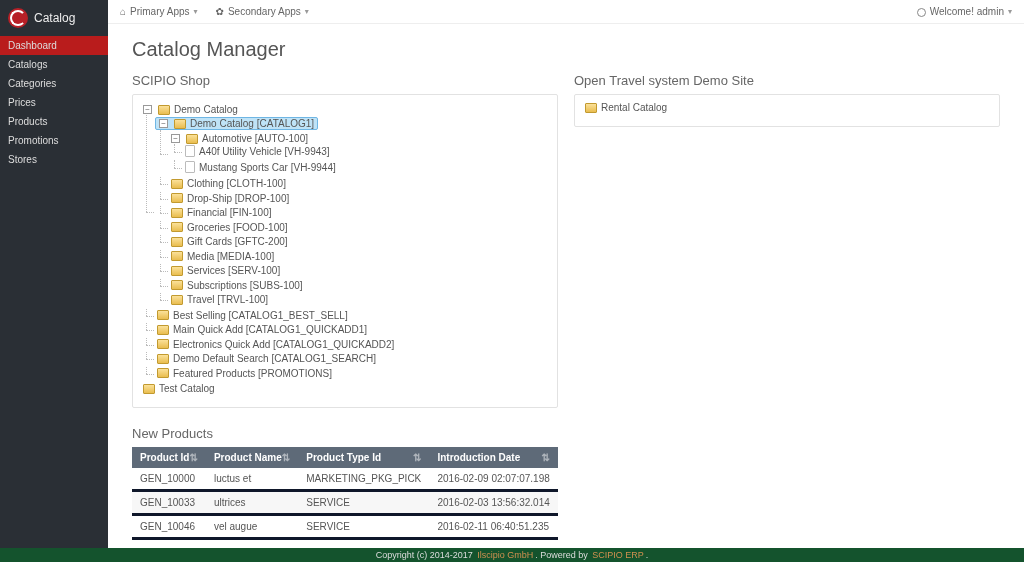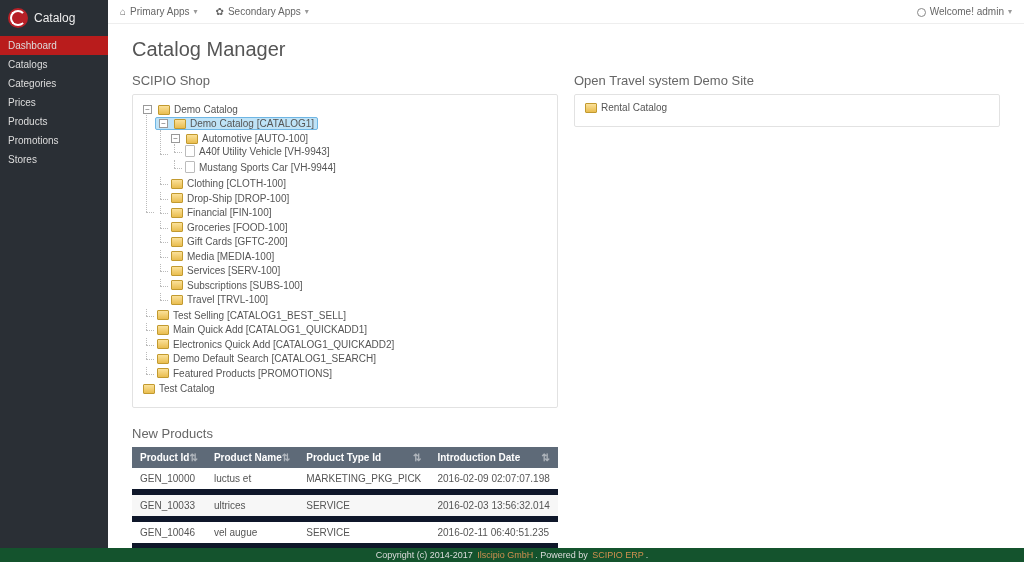--- a/index.html
+++ b/index.html
@@ -30,21 +30,21 @@
 .node { display:inline-flex; align-items:center; gap:4px; padding:0 2px; border-radius:2px; cursor:pointer; }
 .node.selected { background:#bfe3f7; border:1px solid #6fb6e4; padding:0 3px; }
 .folder-icon { width:12px; height:10px; background:linear-gradient(#fbe199,#e9bd4f); border:1px solid #c29a2f; border-radius:1px; flex-shrink:0; }
 .page-icon { width:10px; height:12px; background:#fff; border:1px solid #bbb; border-radius:1px; flex-shrink:0; }
 .expand { width:9px; height:9px; border:1px solid #999; font-size:8px; line-height:7px; text-align:center; color:#666; display:inline-block; margin-right:2px; background:#fff; flex-shrink:0; }
 .node-label { font-size:10px; color:#555; white-space:nowrap; }
 .section-title { font-size:13px; color:#666; margin:18px 0 6px 0; font-weight:400; }
 table.products { width:100%; border-collapse:collapse; font-size:10px; }
 table.products th { background:#5e6a78; color:#fff; text-align:left; padding:5px 8px; font-weight:600; }
 table.products th .sort { float:right; opacity:.5; }
-table.products td { padding:5px 8px; border-bottom:6px solid #0f172a; color:#555; }
+table.products td { padding:5px 8px; border-bottom:3px solid #0f172a; color:#555; }
 table.products tr:nth-child(even) td { background:#f7f7f7; }
 .footer { position:absolute; left:0; right:0; bottom:0; height:14px; background:#14532d; color:#ddd; font-size:9px; display:flex; align-items:center; justify-content:center; }
 .footer a { color:#d09050; text-decoration:none; margin:0 2px; }
 .chev { font-size:8px; color:#999; }
 .user-icon { display:inline-block; width:9px; height:9px; border-radius:50%; border:1px solid #888; position:relative; top:1px; }
 </style>
 </head>
 <body>
 
 <div class="sidebar">
@@ -153,21 +153,21 @@
                       </span></li>
                     <li><span class="node">
                         <span class="folder-icon"></span>
                         <span class="node-label">Travel [TRVL-100]</span>
                       </span></li>
                   </ul>
               </li>
 
             <li><span class="node">
                     <span class="folder-icon"></span>
-                    <span class="node-label">Test Selling [CATALOG1_BEST_SELL]</span>
+                    <span class="node-label">Best Selling [CATALOG1_BEST_SELL]</span>
                   </span></li>
                 <li><span class="node">
                     <span class="folder-icon"></span>
                     <span class="node-label">Main Quick Add [CATALOG1_QUICKADD1]</span>
                   </span></li>
                 <li><span class="node">
                     <span class="folder-icon"></span>
                     <span class="node-label">Electronics Quick Add [CATALOG1_QUICKADD2]</span>
                   </span></li>
                 <li><span class="node">

